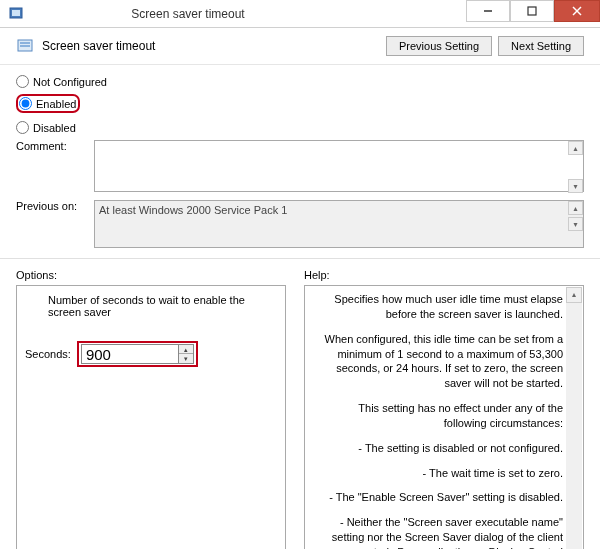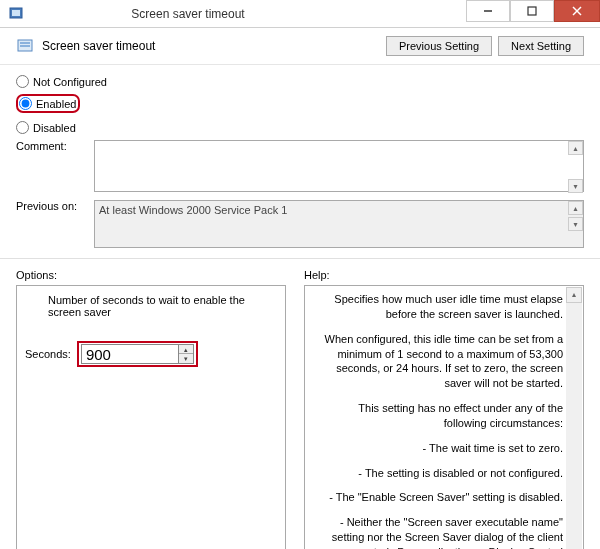--- a/index.html
+++ b/index.html
@@ -295,22 +295,22 @@
         </span>
       </div>
     </div>
   </div>
   <div class="help-col">
     <span class="section-label">Help:</span>
     <div class="pane help-pane">
       <p>Specifies how much user idle time must elapse before the screen saver is launched.</p>
       <p>When configured, this idle time can be set from a minimum of 1 second to a maximum of 53,300 seconds, or 24 hours. If set to zero, the screen saver will not be started.</p>
       <p>This setting has no effect under any of the following circumstances:</p>
+      <p class="indent">- The setting is disabled or not configured.</p>
       <p class="indent">- The wait time is set to zero.</p>
-      <p class="indent">- The setting is disabled or not configured.</p>
       <p class="indent">- The "Enable Screen Saver" setting is disabled.</p>
       <p class="indent">- Neither the "Screen saver executable name" setting nor the Screen Saver dialog of the client computer's Personalization or Display Control Panel specifies a valid existing screen saver program on the client.</p>
       <div class="vscroll">
         <div class="scroll-arrow">▴</div>
         <div class="scroll-arrow">▾</div>
       </div>
     </div>
   </div>
 </div>
 

